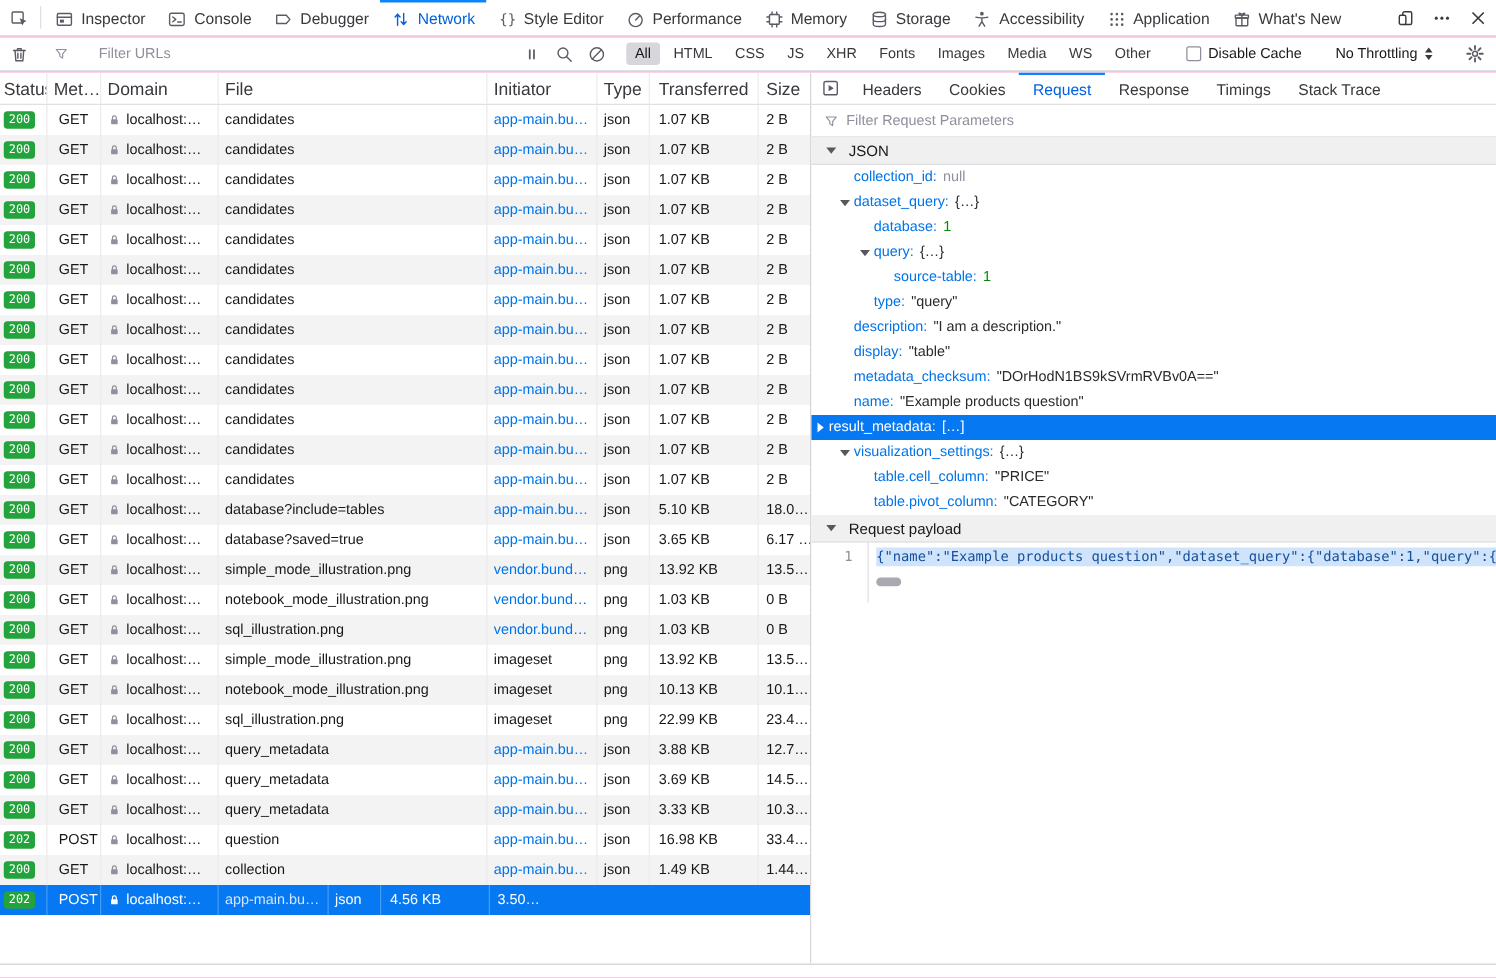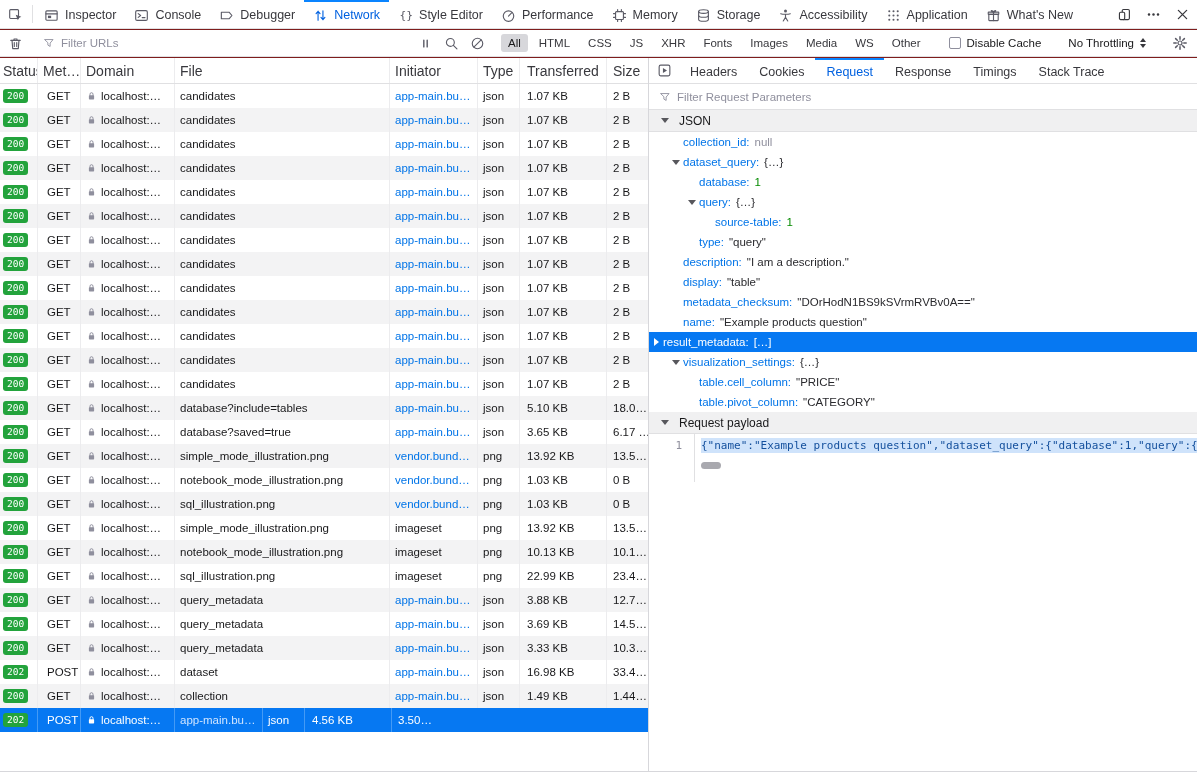--- a/index.html
+++ b/index.html
@@ -1,18 +1,18 @@
 <!DOCTYPE html>
 <html><head>
 <meta charset="utf-8">
 <style>
   * { margin:0; padding:0; box-sizing:border-box; }
   body { background:#e8e8e8; }
   #root {
-    position:relative; width:1197px; height:782px; background:#7f1d1d;
+    position:relative; width:1197px; height:782px; background:#f9a8d4;
     font-family:"Liberation Sans", sans-serif; color:#18181a; overflow:hidden;
     font-size:11.5px;
   }
   .icn { display:inline-flex; align-items:center; justify-content:center; color:#5b5b66; }
   .icn svg { width:15px; height:15px; display:block; }
   .icn.small svg { width:12px; height:12px; }
 
   
   .toolbar-top {
     position:absolute; top:0; left:0; right:0; height:29px;
@@ -29,21 +29,21 @@
   .tab-main.active .icn { color:var(--accent-text); }
   .win-controls { margin-left:auto; display:flex; align-items:stretch; }
   .win-controls .tool-btn { width:29px; color:#38383d; }
   .win-controls .icn { color:#38383d; }
 
   
   .toolbar-filter {
     position:absolute; top:30px; left:0; right:0; height:27px;
     display:flex; align-items:center; background:#fff; border-bottom:1px solid #e0e0e2;
   }
-  .filter-input { display:flex; align-items:center; gap:6px; padding-left:8px; color:#8f8f9d; flex:0 0 auto; }
+  .filter-input { display:flex; align-items:center; gap:24px; padding-left:8px; color:#8f8f9d; flex:0 0 auto; }
   .filter-input .icn { color:#8f8f9d; }
   .icon-group { margin-left:auto; display:flex; align-items:center; }
   .icon-btn { width:26px; height:27px; display:flex; align-items:center; justify-content:center; }
   .pills { display:flex; align-items:center; gap:4px; margin:0 6px; }
   .pill { padding:3px 7px; border-radius:3px; color:#38383d; font-size:11.5px; cursor:default; }
   .pill.active { background:#d7d7db; color:#18181a; }
   .cache-box { display:flex; align-items:center; gap:6px; padding:0 10px; color:#18181a; }
   .checkbox { width:12px; height:12px; border:1px solid #8f8f9d; border-radius:2px; background:#fff; }
   .throttle { display:flex; align-items:center; gap:6px; padding:0 12px; color:#18181a; }
   .updown { display:flex; flex-direction:column; gap:2px; }
@@ -915,21 +915,21 @@
           <div class="cell c1">POST</div>
           <div class="cell c2">
             <span class="icn lock">
               <svg viewBox="0 0 16 16" fill="none" stroke="currentColor" stroke-width="1.4" stroke-linecap="round">
                 <rect x="4.2" y="7" width="7.6" height="6" rx="1" fill="currentColor" stroke="none"></rect>
                 <path d="M5.8 7.2 V5.4 a2.2 2.2 0 0 1 4.4 0 V7.2"></path>
               </svg>
             </span>
             <span>localhost:…</span>
           </div>
-          <div class="cell c3">dataset</div>
+          <div class="cell c3">question</div>
           <div class="cell c4">
             <span class="link">app-main.bu…</span>
           </div>
           <div class="cell c5">json</div>
           <div class="cell c6">16.98 KB</div>
           <div class="cell c7">33.4…</div>
         </div>
         <div class="row alt">
           <div class="cell c0">
             <span class="badge">200</span>

